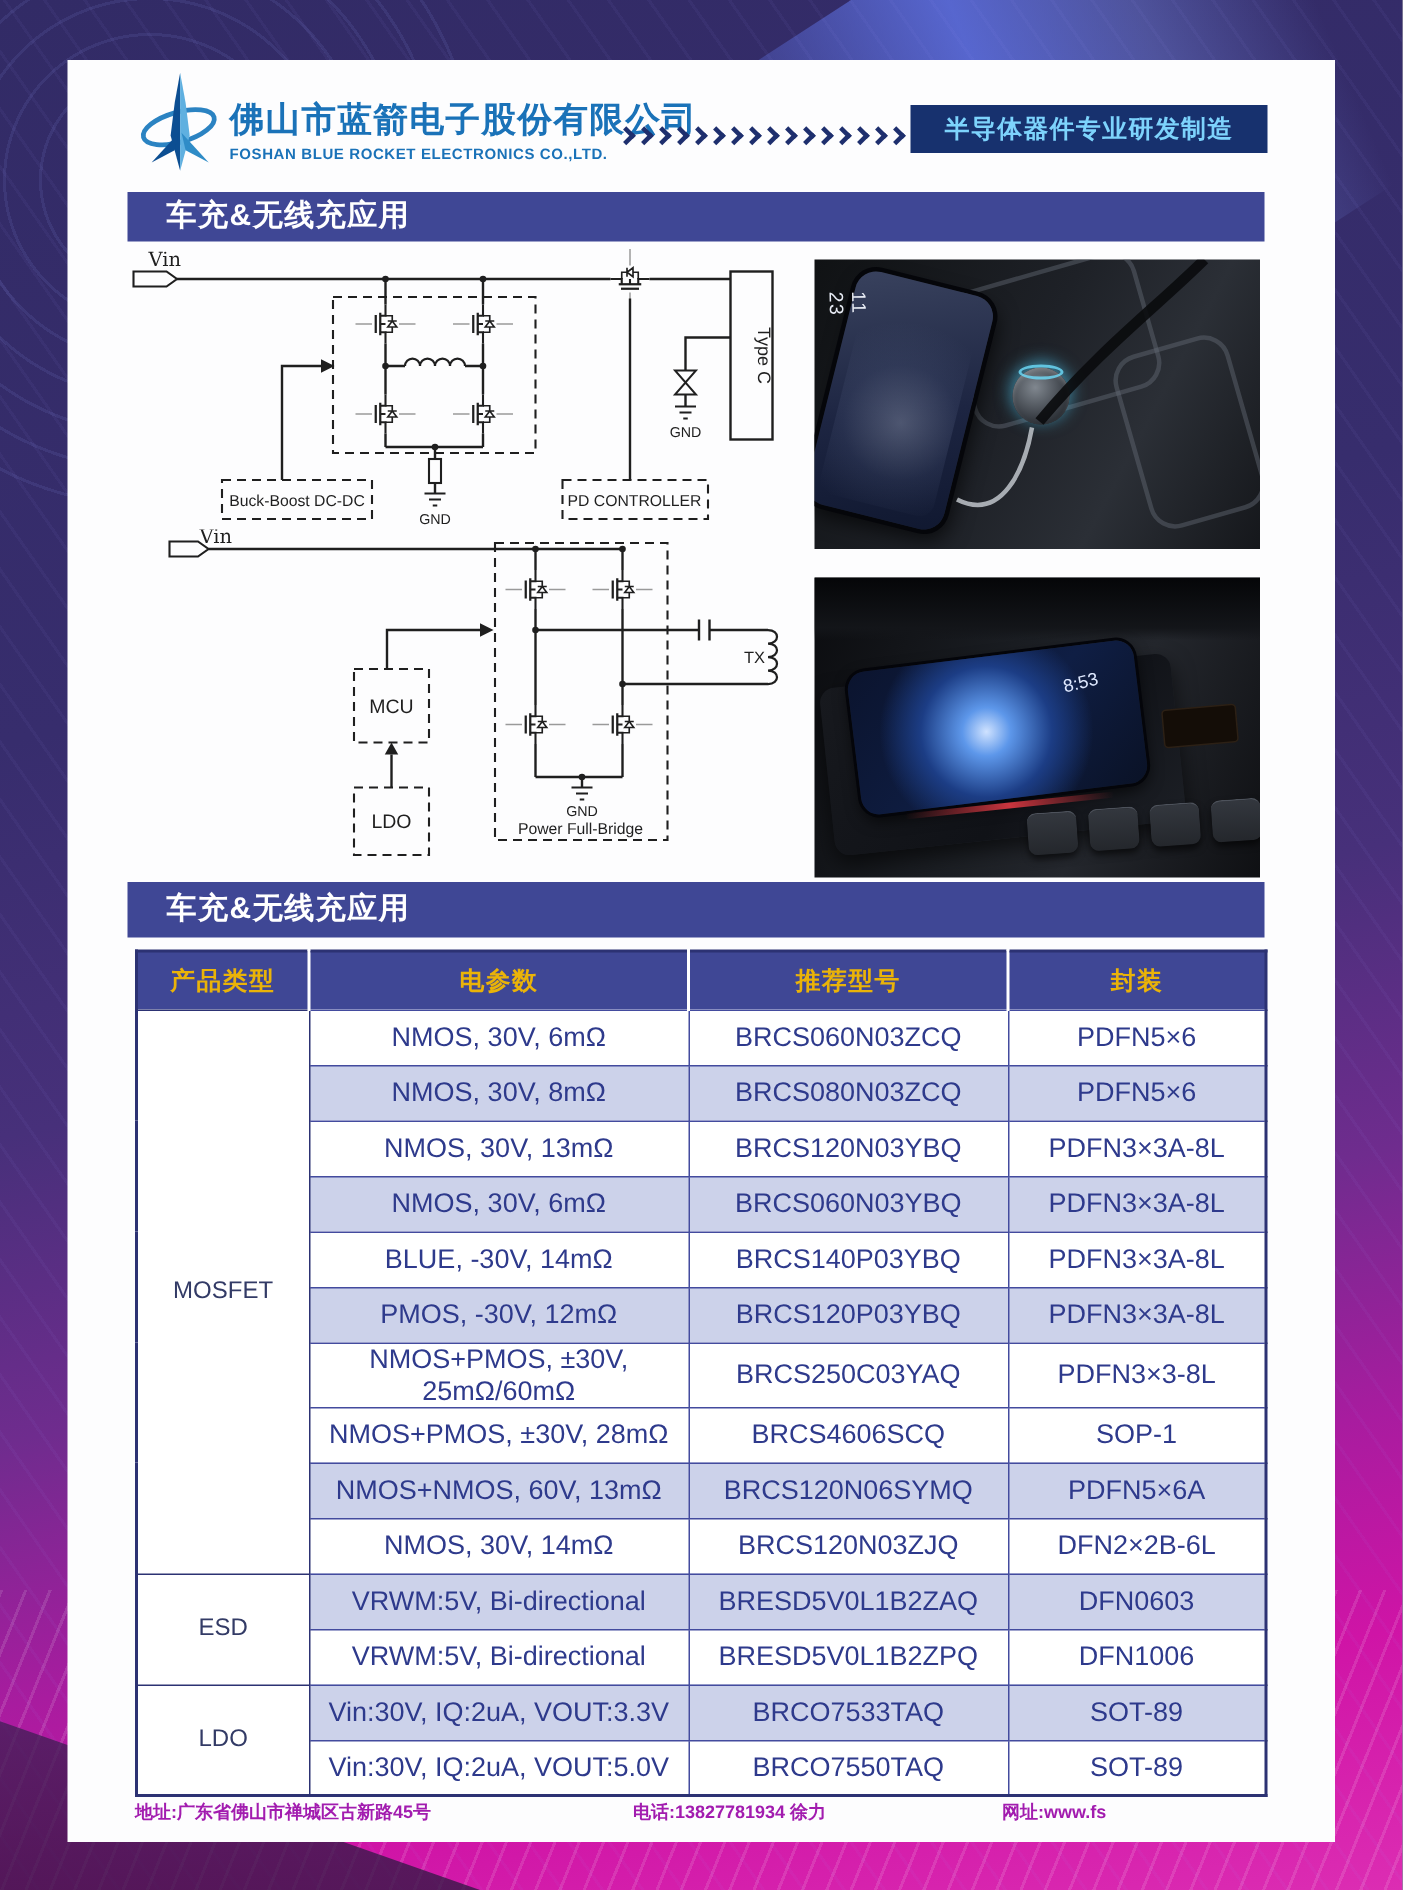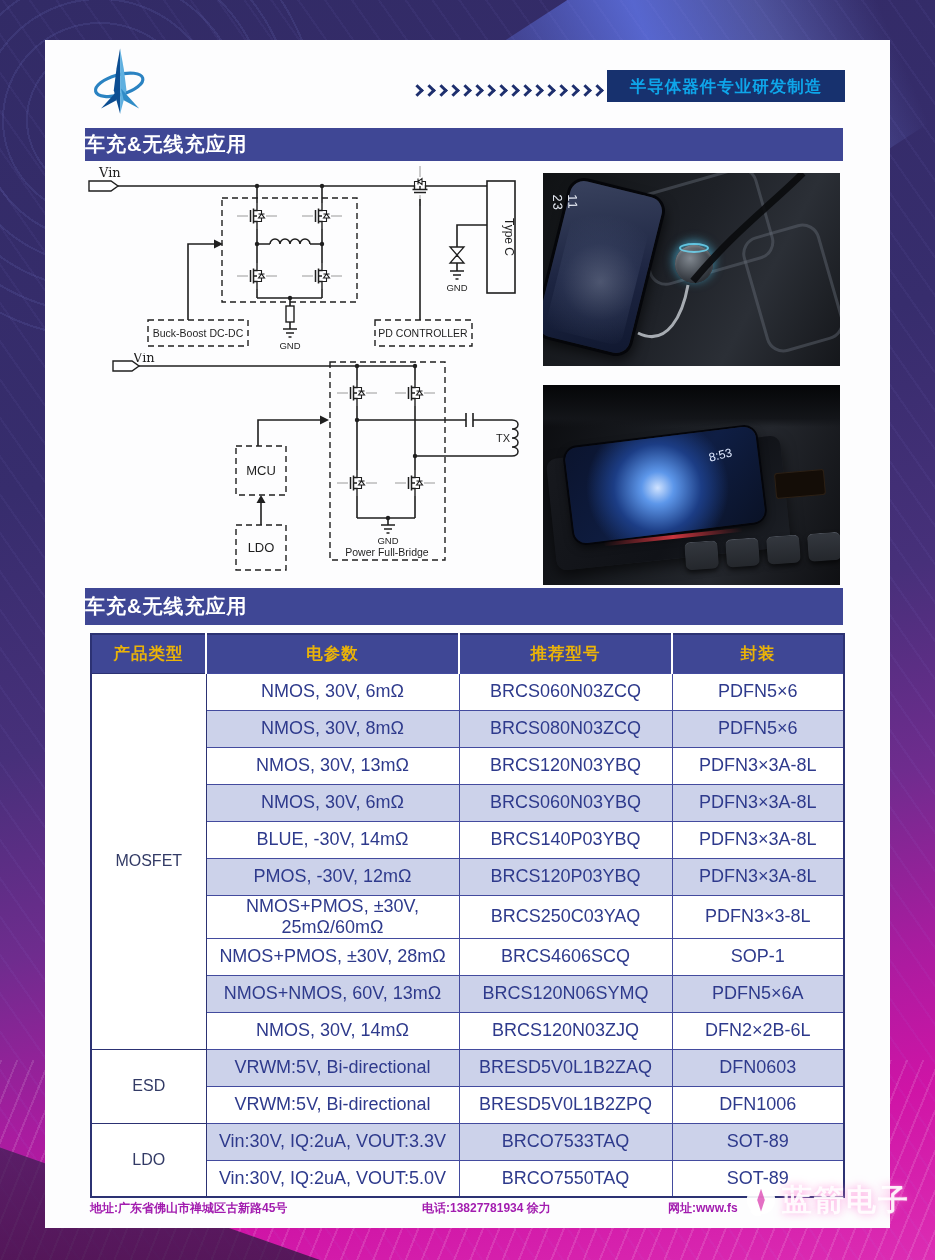--- a/index.html
+++ b/index.html
@@ -21,24 +21,24 @@
 
   
   .logo { position:absolute; left:47px; top:6px; }
   .co-block { position:absolute; left:108px; top:24px; color:#1a72b8; }
   .co-cn { font-size:23px; font-weight:bold; letter-spacing:1px; }
   .co-en { font-size:10px; font-weight:bold; letter-spacing:.4px; margin-top:3px; }
   .chevrons { position:absolute; left:368px; top:46px; display:flex; }
   .chev { width:9px; height:9px; border-top:3px solid #1e2f6e; border-right:3px solid #1e2f6e;
     transform:rotate(45deg); margin-right:3px; }
   .tagline { position:absolute; left:562px; top:30px; width:238px; height:32px; background:#17316e;
-    color:#0ea5e9; font-size:16.5px; font-weight:bold; text-align:center; line-height:32px; letter-spacing:1px; }
+    color:#7dd3fc; font-size:16.5px; font-weight:bold; text-align:center; line-height:32px; letter-spacing:1px; }
 
   .banner { position:absolute; left:40px; width:758px; background:#3f4795; color:#fff;
-    font-weight:bold; font-size:20px; letter-spacing:1px; }
+    font-weight:bold; font-size:20px; letter-spacing:1px; padding-left:26px; }
   .banner1 { top:88px; height:33px; line-height:33px; }
   .banner2 { top:548px; height:37px; line-height:37px; }
 
   .diag { position:absolute; left:40px; }
   .diag1 { top:123px; }
   .diag2 { top:313px; }
   .diag text { font-family:"Liberation Sans", sans-serif; fill:#1f1f1f; }
   .diag .serif { font-family:"DejaVu Serif", serif; }
 
   
@@ -108,20 +108,24 @@
 
   <div class="card">
 
     <svg class="logo" width="58" height="74" viewBox="0 0 64 80">
       <ellipse cx="30" cy="42" rx="27" ry="11" fill="none" stroke="#2b83c2" stroke-width="3.5" transform="rotate(-16 30 42)"></ellipse>
       <polygon points="31,2 27,24 24,48 31,74" fill="#0c4e92"></polygon>
       <polygon points="31,2 35,24 38,48 31,74" fill="#5fb0e0"></polygon>
       <polygon points="30,46 10,68 27,59" fill="#0c4e92"></polygon>
       <polygon points="32,46 52,68 35,59" fill="#2f8cc7"></polygon>
     </svg>
+    <div class="co-block">
+      <div class="co-cn">佛山市蓝箭电子股份有限公司</div>
+      <div class="co-en">FOSHAN BLUE ROCKET ELECTRONICS CO.,LTD.</div>
+    </div>
     <div class="chevrons">
       <i class="chev"></i>
         <i class="chev"></i>
         <i class="chev"></i>
         <i class="chev"></i>
         <i class="chev"></i>
         <i class="chev"></i>
         <i class="chev"></i>
         <i class="chev"></i>
         <i class="chev"></i>
@@ -344,21 +348,13 @@
         </tbody>
     </table>
 
     <div class="footer">
       <span class="f-addr">地址:广东省佛山市禅城区古新路45号</span>
       <span class="f-phone">电话:13827781934 徐力</span>
       <span class="f-web">网址:www.fs</span>
     </div>
   </div>
 
-  <div class="watermark">
-    <svg width="38" height="38" viewBox="0 0 40 40">
-      <circle cx="20" cy="19" r="15" fill="rgba(255,255,255,.92)"></circle>
-      <path d="M20 7 L24 19 L20 31 L16 19 Z" fill="rgba(214,35,165,.65)"></path>
-      <path d="M10 30 q4 5 10 4" fill="none" stroke="rgba(255,255,255,.92)" stroke-width="4"></path>
-    </svg>
-    <span>蓝箭电子</span>
-  </div>
 </div>
 
 </body></html>

